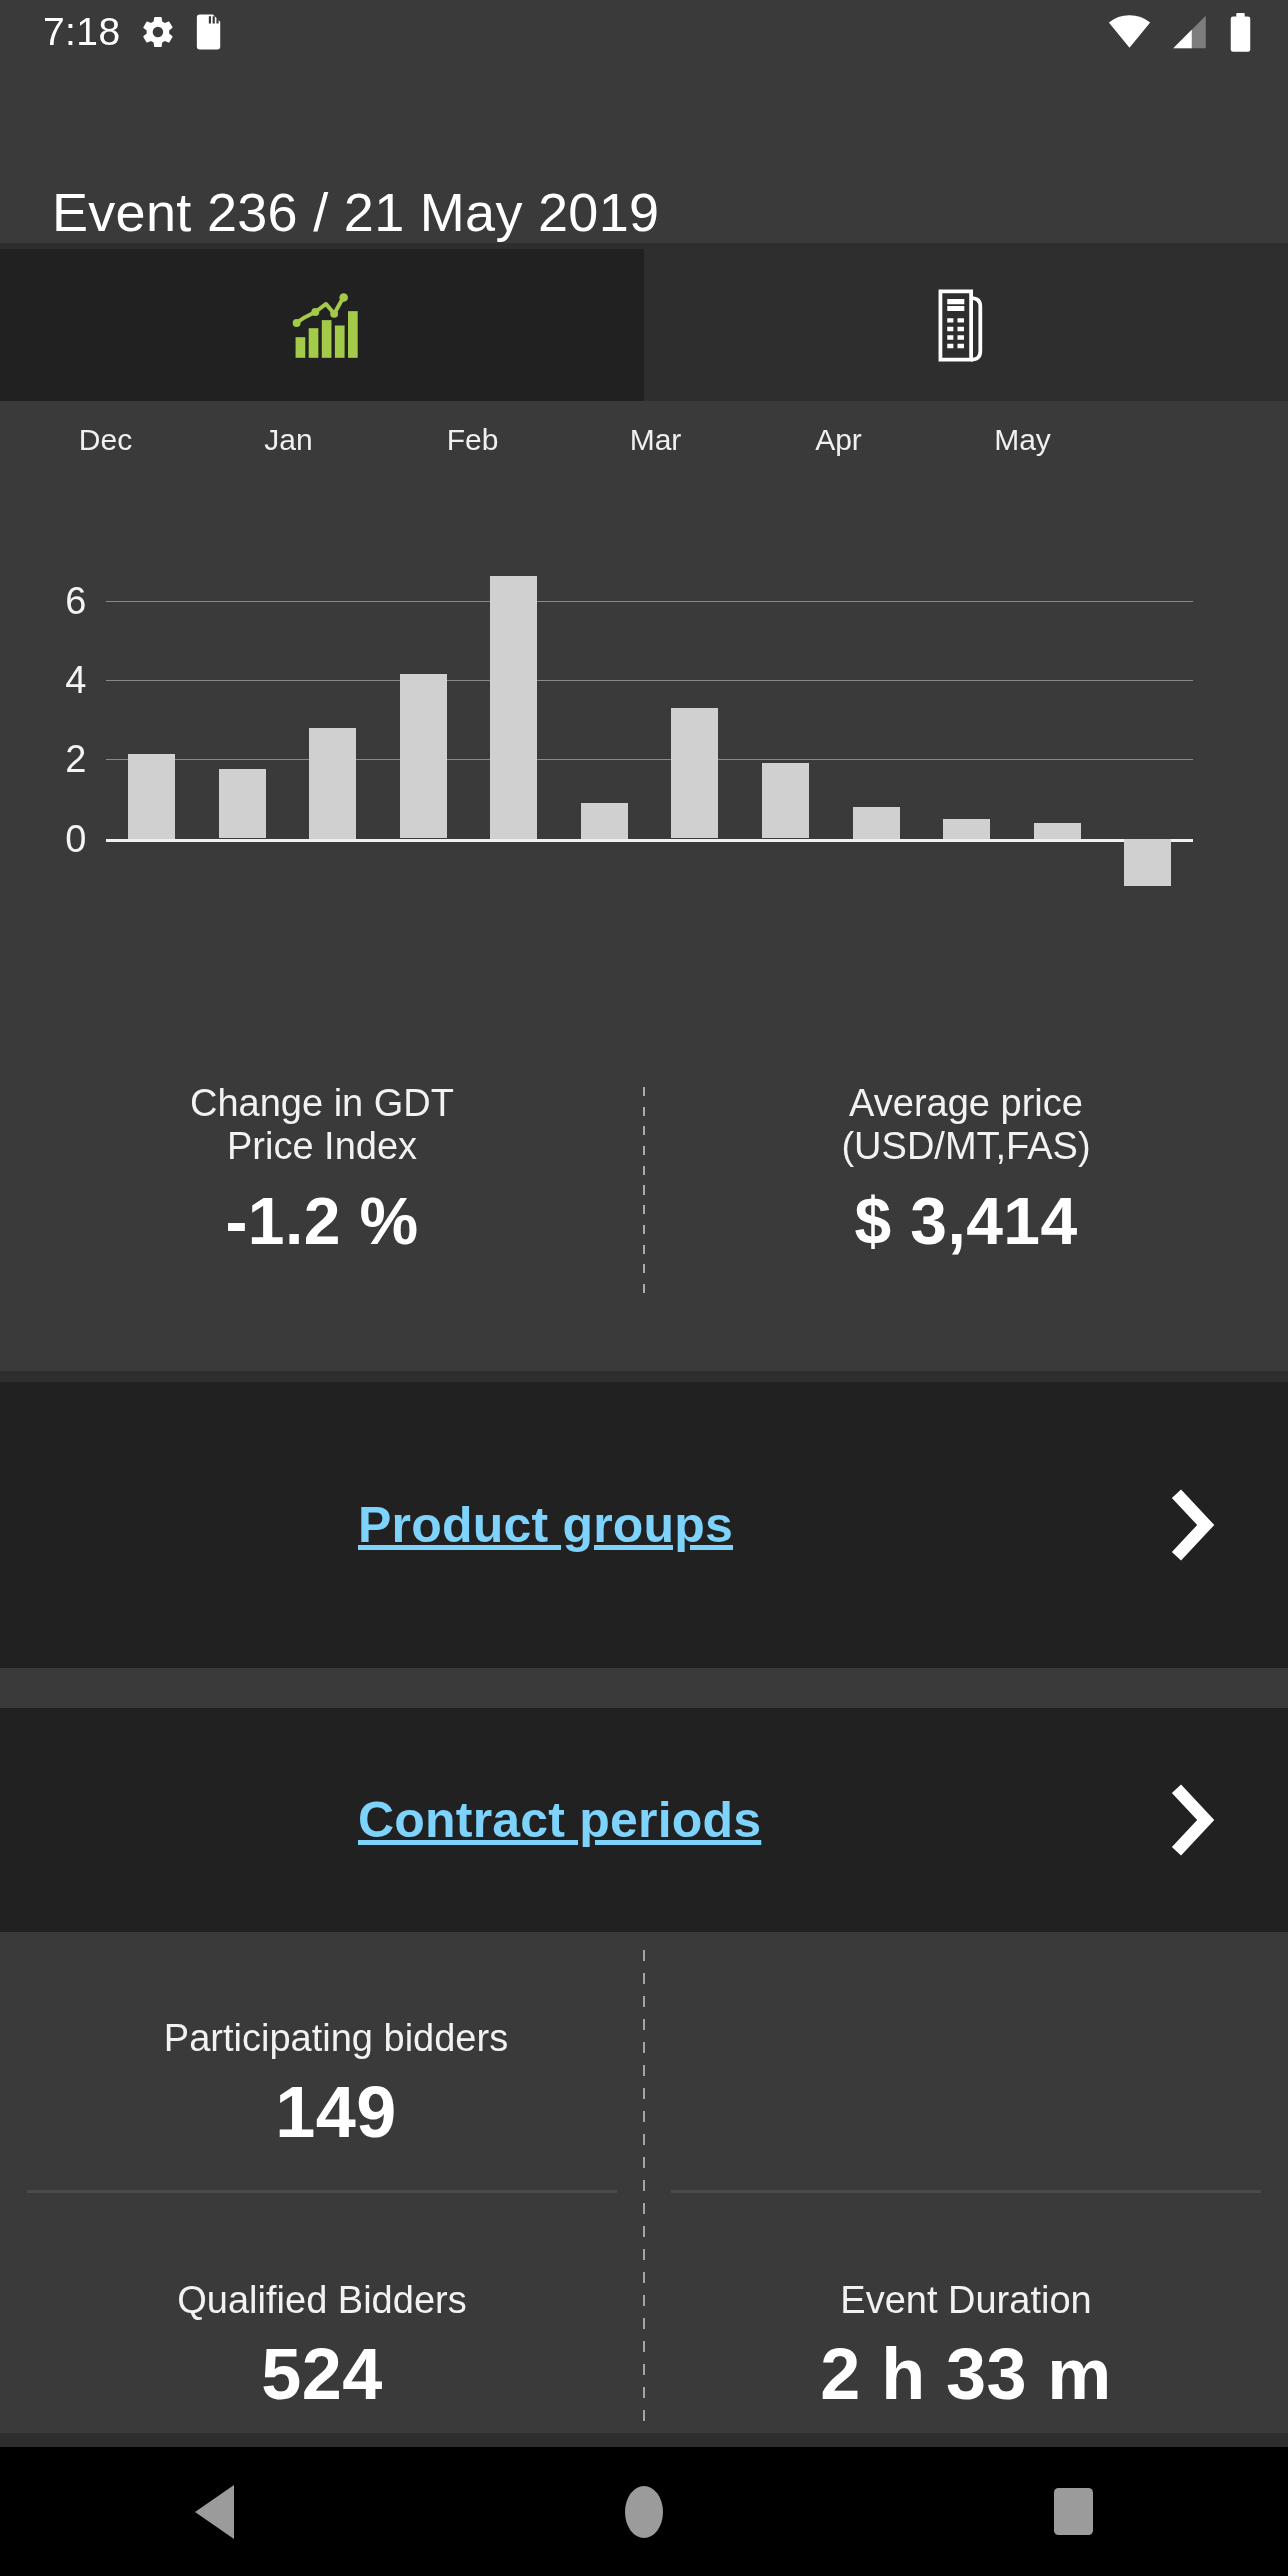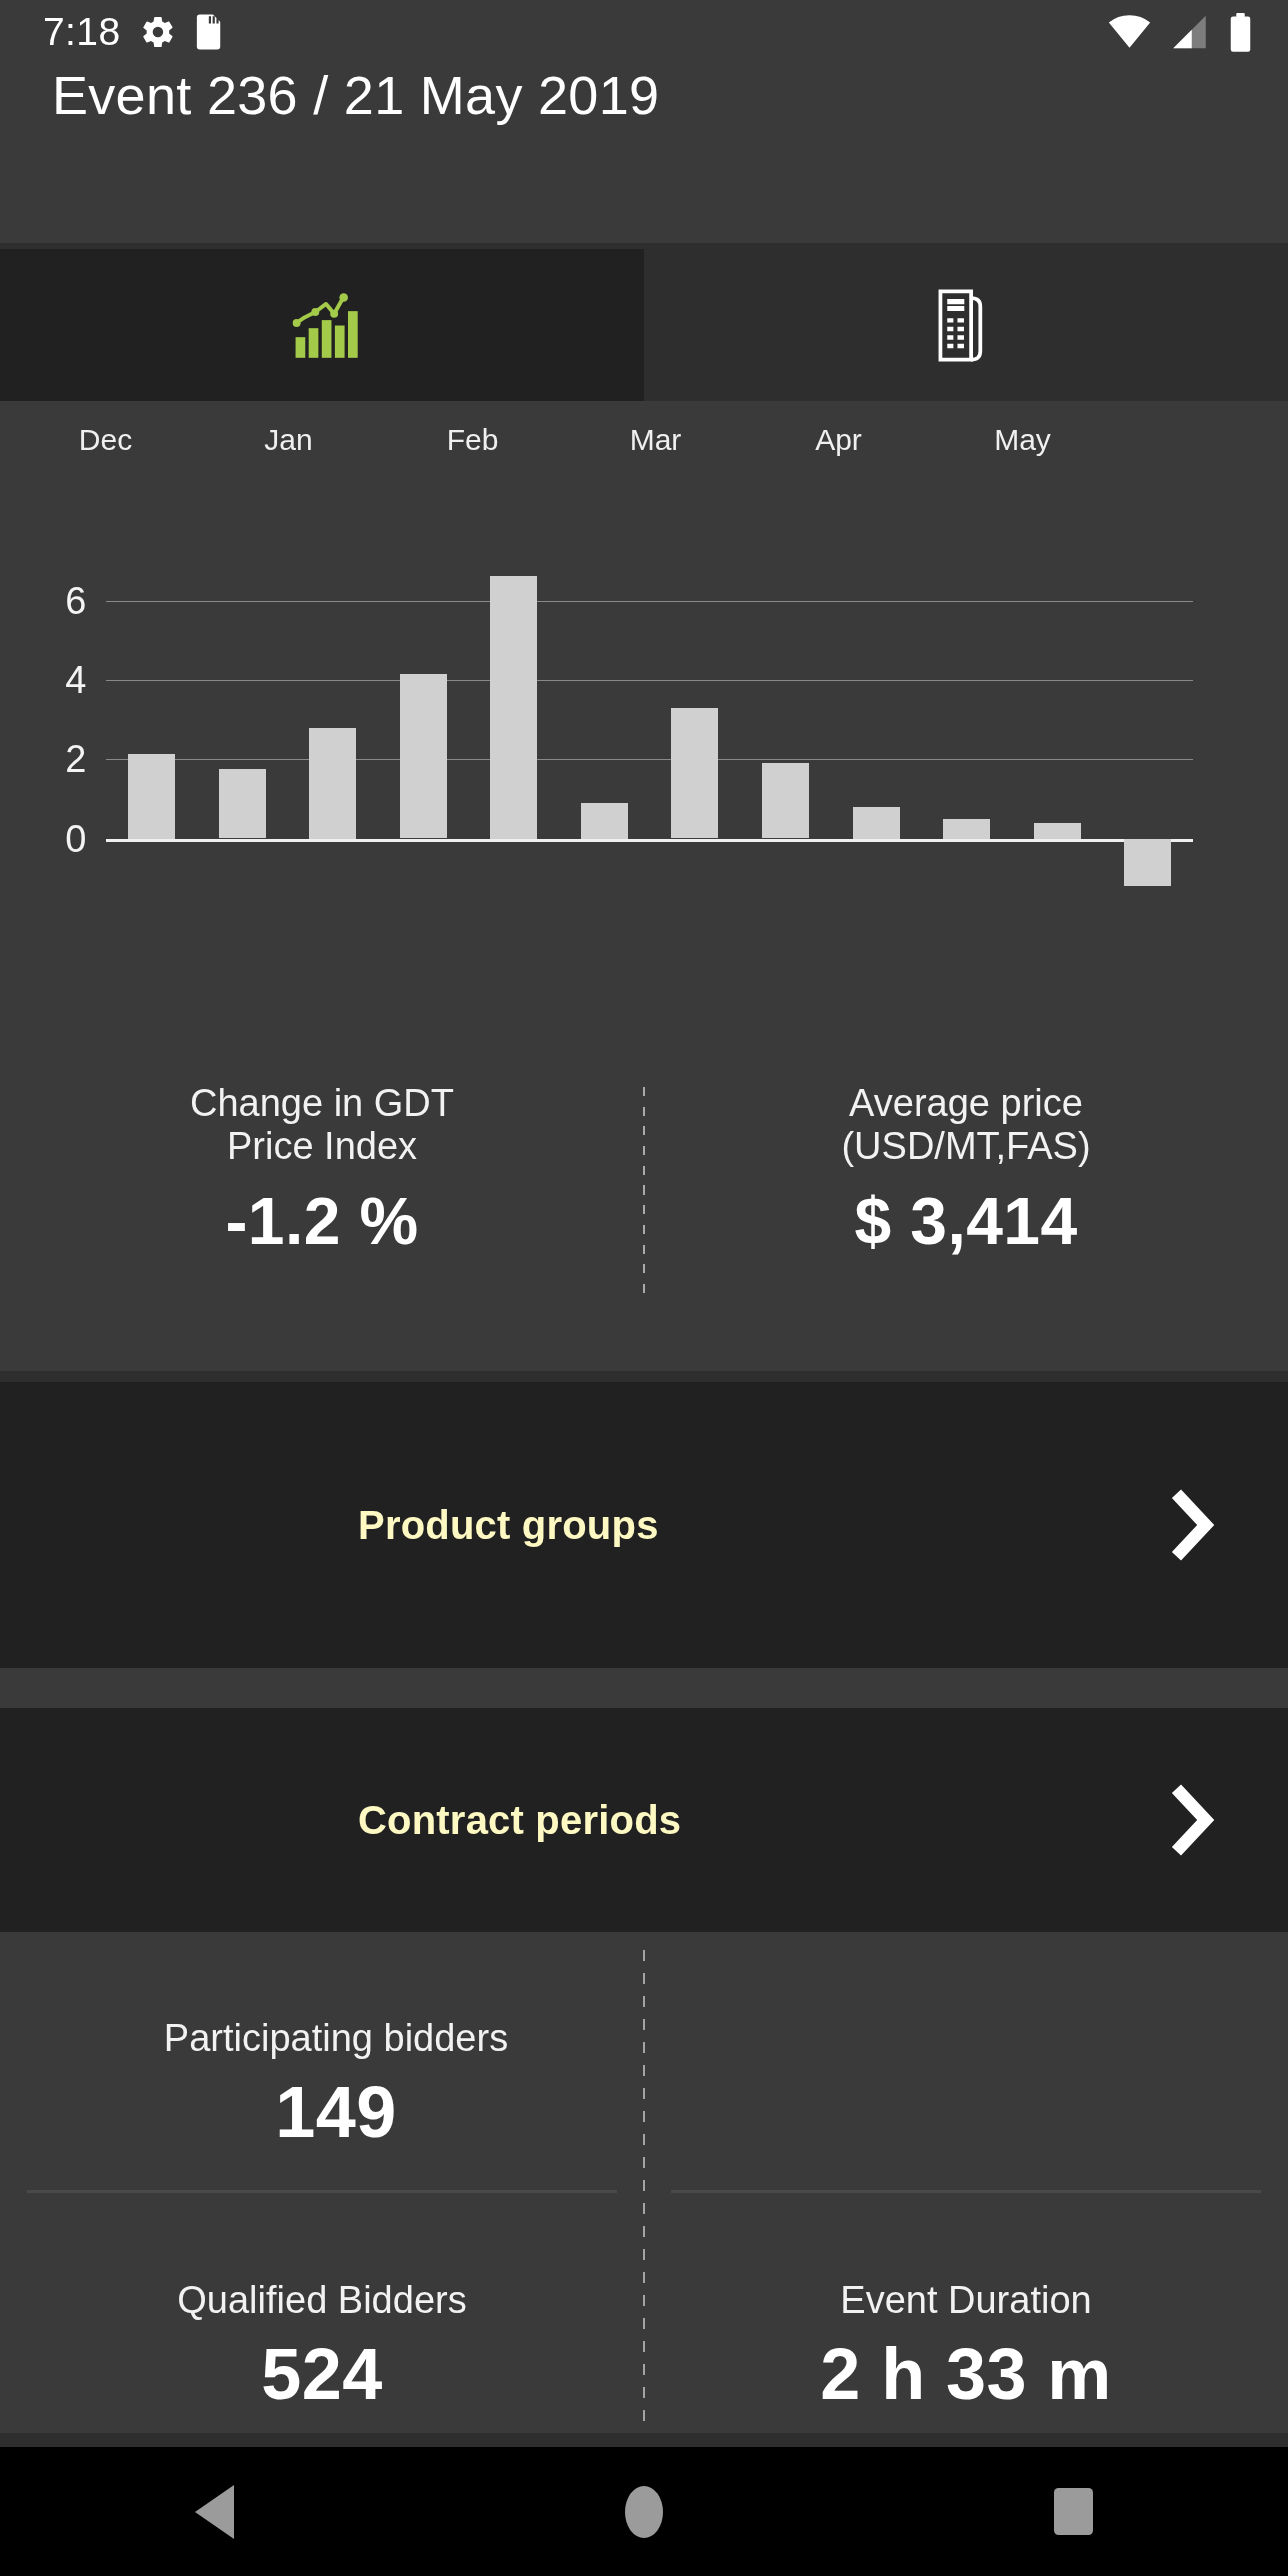--- a/index.html
+++ b/index.html
@@ -18,21 +18,21 @@
     padding: 0 36px 0 43px;
   }
   .status-left { display: flex; align-items: center; gap: 19px; }
   .status-clock { color: #fff; font-size: 39px; font-weight: 400; letter-spacing: 0.4px; }
   .status-right { display: flex; align-items: center; gap: 19.7px; margin-left: auto; }
   .icon-svg { display: block; }
 
   
   .title-bar {
     position: absolute; top: 64px; left: 0; width: 1288px; height: 179px;
-    background: #3a3a3a; display: flex; align-items: flex-start; padding-left: 52px;
+    background: #3a3a3a; display: flex; align-items: flex-end; padding-left: 52px;
   }
   .title-text { color: #ffffff; font-size: 54px; font-weight: 400; letter-spacing: 0.3px; }
 
   
   .tab-bar {
     position: absolute; top: 249px; left: 0; width: 1288px; height: 152px;
     display: flex;
   }
   .tab { flex: 1; display: flex; align-items: center; justify-content: center; }
   .tab.active { background: #212121; }
@@ -95,22 +95,23 @@
     background: repeating-linear-gradient(to bottom,
       rgba(190,190,190,0.85) 0 9px, transparent 9px 19.7px);
   }
 
   
   .nav-row {
     position: absolute; left: 0; width: 1288px; background: #212121;
     display: flex; align-items: center;
   }
   .nav-row-label {
-    color: #fef9c3; font-size: 40px; font-weight: 700; margin-left: 358px;
+    color: #7dd3fc; font-size: 50px; font-weight: 700; margin-left: 358px;
     letter-spacing: 0.2px;
+    text-decoration: underline;
   }
   .nav-chevron { margin-left: auto; margin-right: 68px; display: flex; align-items: center; }
   .gap-strip {
     position: absolute; left: 0; width: 1288px; background: #3a3a3a;
   }
 
   
   .stats {
     position: absolute; top: 1932px; left: 0; width: 1288px; height: 501px;
     background: #3a3a3a;

